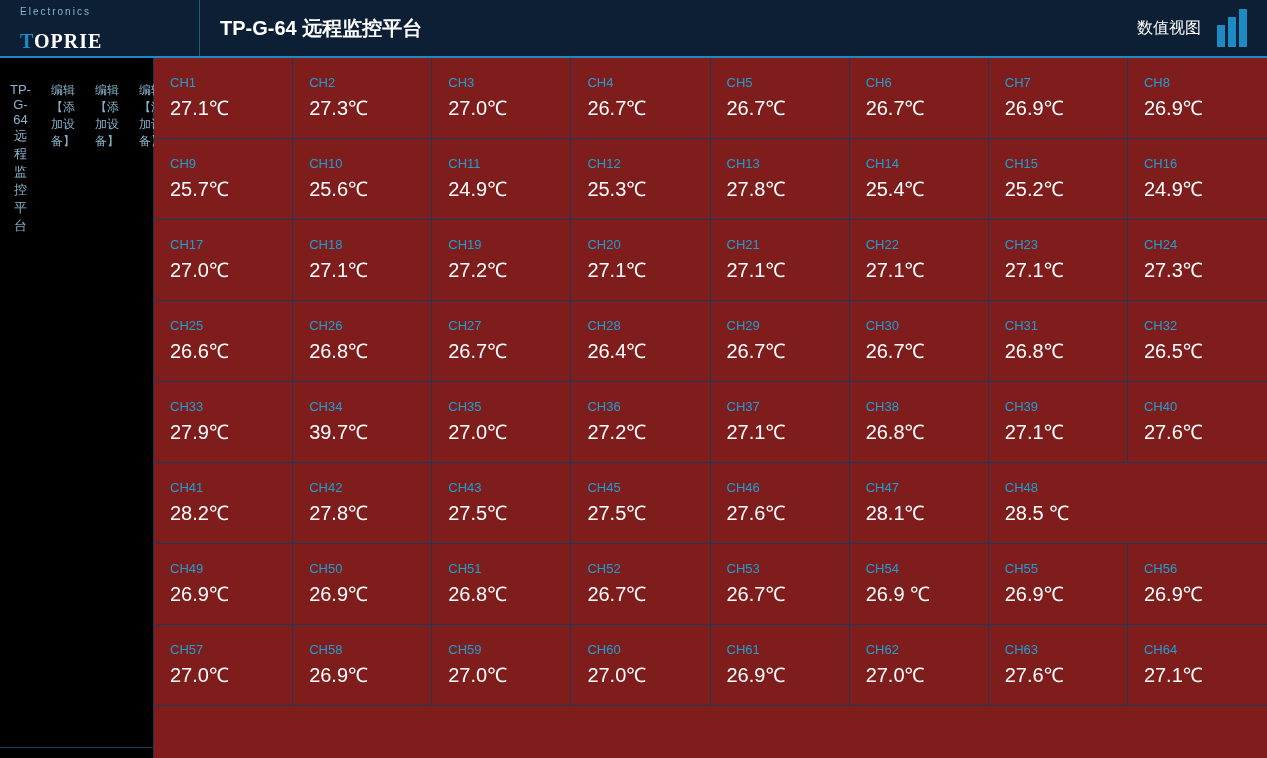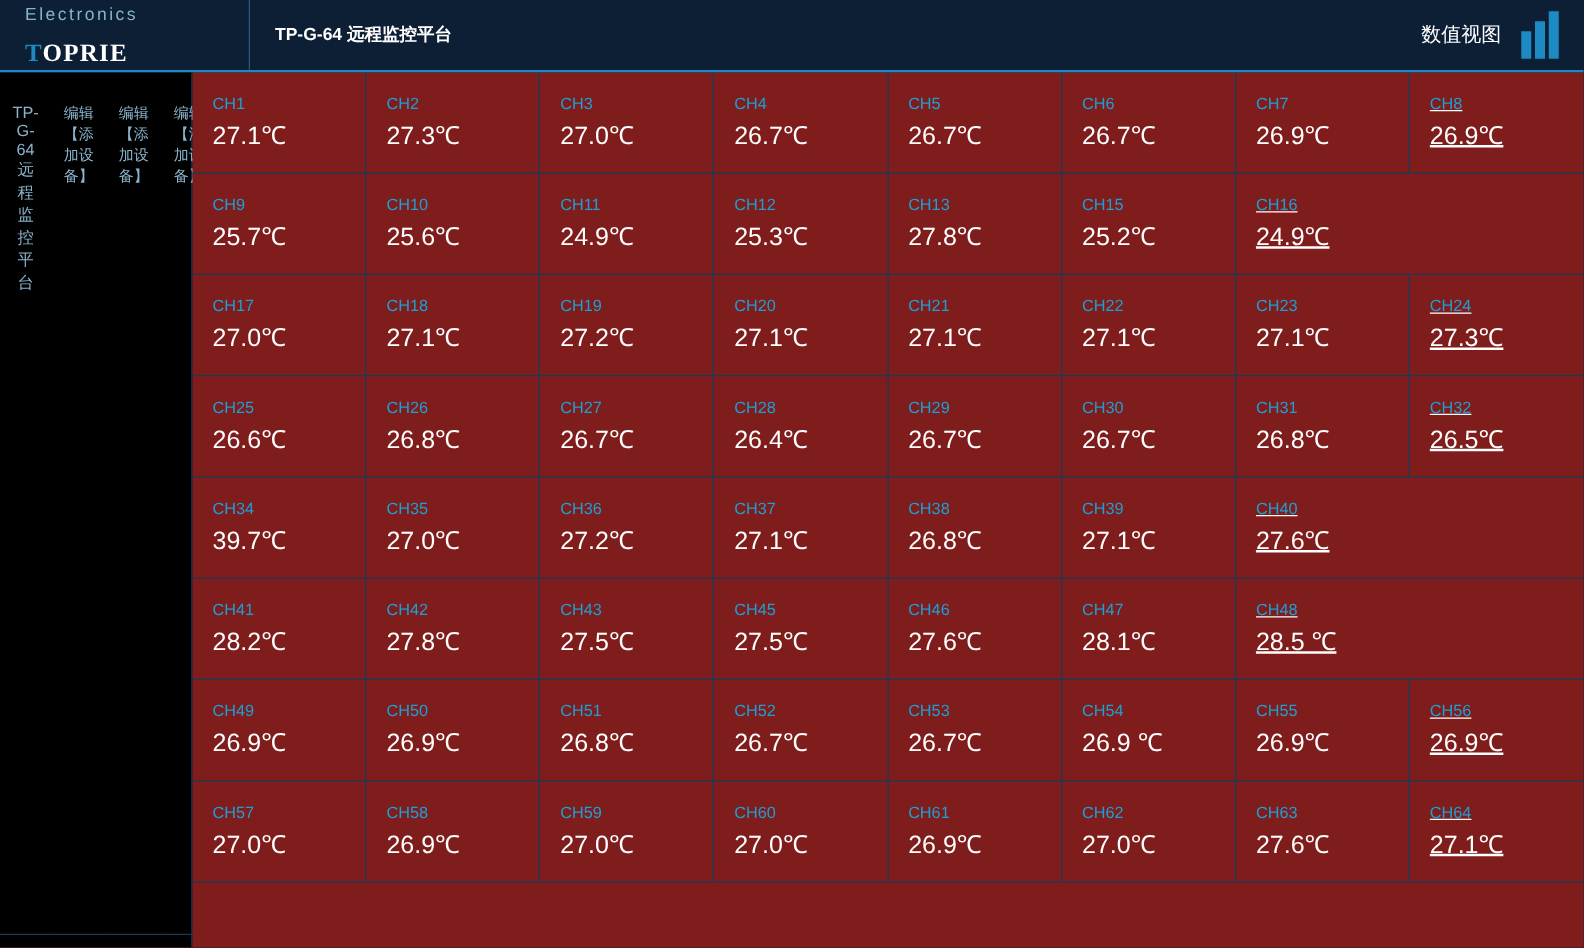--- a/index.html
+++ b/index.html
@@ -25,37 +25,37 @@
       display: flex;
       flex-direction: column;
       align-items: flex-start;
       width: 180px;
       border-right: 1px solid #1e5a8a;
       padding-right: 20px;
       height: 100%;
       justify-content: center;
     }
     .logo-electronics {
-      font-size: 14px;
+      font-size: 10px;
       color: #8ab4cc;
       letter-spacing: 2px;
       margin-bottom: 14px;
     }
     .logo-text {
       font-size: 20px;
       font-weight: 900;
       color: #fff;
       letter-spacing: 1px;
       line-height: 1;
       font-family: Liberation Serif, serif;
     }
     .logo-text span.t { color: #1e8ac4; }
     .header-title {
       flex: 1;
-      font-size: 14px;
+      font-size: 20px;
       font-weight: bold;
       color: #fff;
       padding-left: 20px;
     }
     .header-right {
       display: flex;
       align-items: center;
       gap: 16px;
     }
     .header-view-label {
@@ -120,21 +120,20 @@
     .channel-cell {
       border-right: 1px solid #1a3a5a;
       padding: 6px 16px 6px 16px;
       min-height: 80px;
       display: flex;
       flex-direction: column;
       justify-content: center;
     }
     .channel-cell:last-child {
       border-right: none;
-      text-decoration: underline;
     }
     .ch-label {
       font-size: 13px;
       color: #1e9fd4;
       margin-bottom: 4px;
       font-weight: normal;
     }
     .ch-value {
       font-size: 20px;
       color: #fff;
@@ -232,20 +231,24 @@
         </div>
         <div class="channel-cell">
           <div class="ch-label">CH12</div>
           <div class="ch-value">25.3℃</div>
         </div>
         <div class="channel-cell">
           <div class="ch-label">CH13</div>
           <div class="ch-value">27.8℃</div>
         </div>
         <div class="channel-cell">
+          <div class="ch-label">CH14</div>
+          <div class="ch-value">25.4℃</div>
+        </div>
+        <div class="channel-cell">
           <div class="ch-label">CH15</div>
           <div class="ch-value">25.2℃</div>
         </div>
         <div class="channel-cell">
           <div class="ch-label">CH16</div>
           <div class="ch-value">24.9℃</div>
         </div>
       </div>
       <div class="channel-row">
         <div class="channel-cell">
@@ -310,20 +313,24 @@
           <div class="ch-label">CH31</div>
           <div class="ch-value">26.8℃</div>
         </div>
         <div class="channel-cell">
           <div class="ch-label">CH32</div>
           <div class="ch-value">26.5℃</div>
         </div>
       </div>
       <div class="channel-row">
         <div class="channel-cell">
+          <div class="ch-label">CH33</div>
+          <div class="ch-value">27.9℃</div>
+        </div>
+        <div class="channel-cell">
           <div class="ch-label">CH34</div>
           <div class="ch-value">39.7℃</div>
         </div>
         <div class="channel-cell">
           <div class="ch-label">CH35</div>
           <div class="ch-value">27.0℃</div>
         </div>
         <div class="channel-cell">
           <div class="ch-label">CH36</div>
           <div class="ch-value">27.2℃</div>

